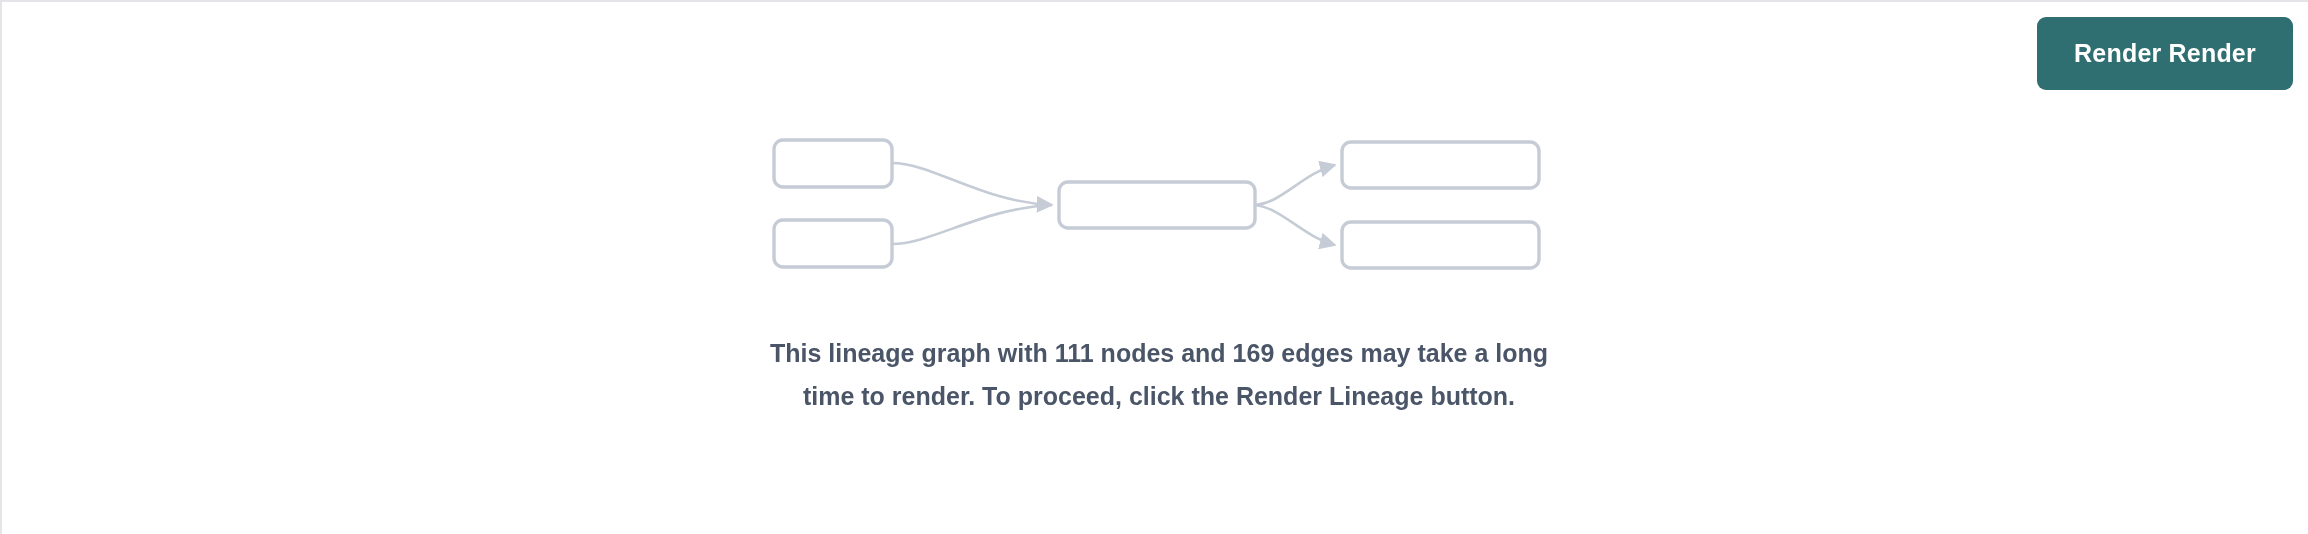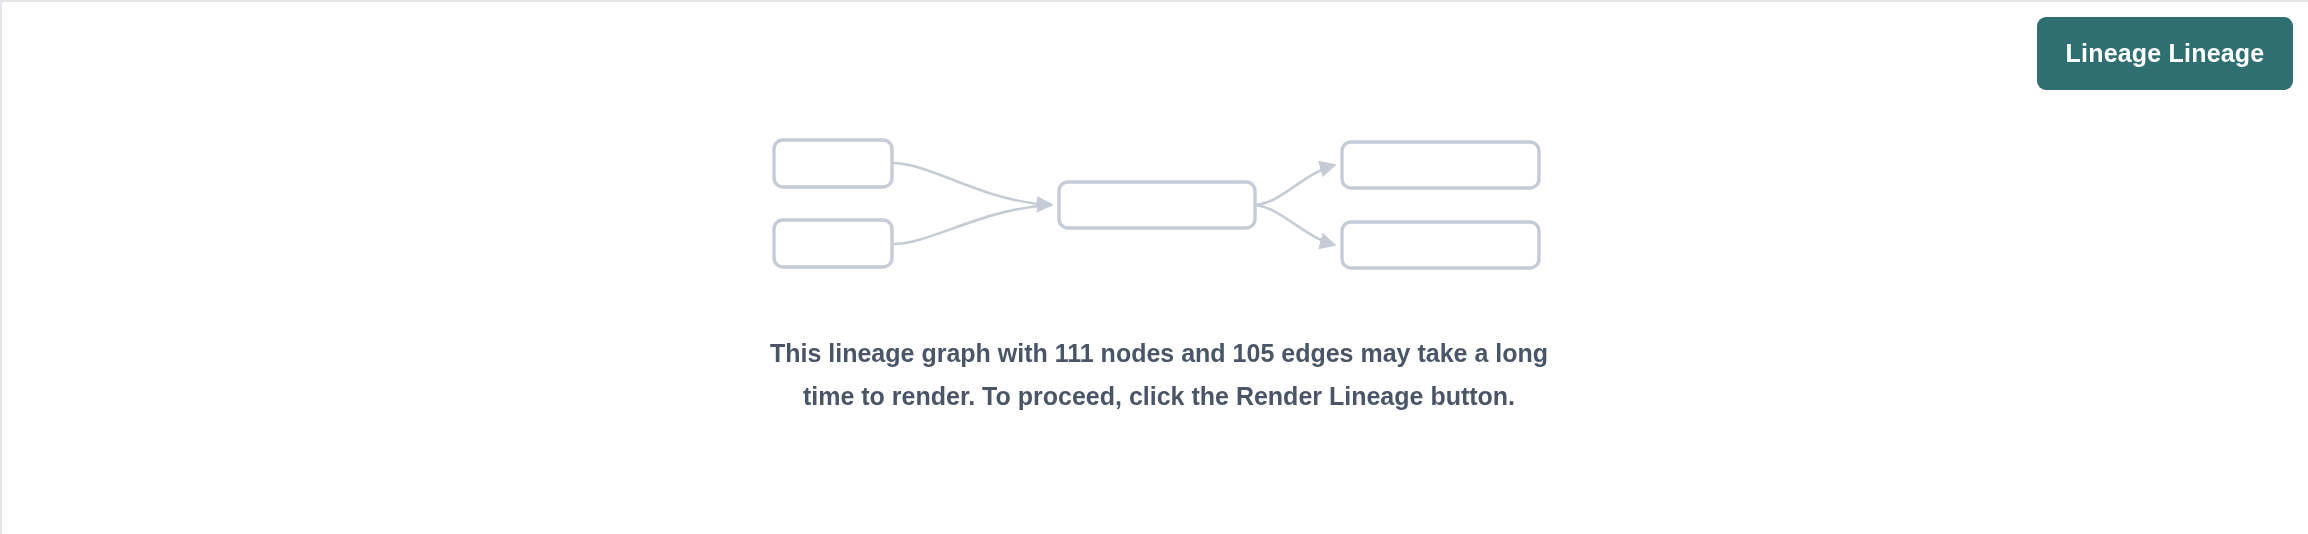--- a/index.html
+++ b/index.html
@@ -98,17 +98,17 @@
       <g>
         <rect x="772" y="138" width="118" height="47" rx="9" ry="9" fill="#ffffff" stroke="#c5ccd6" stroke-width="3.4"></rect>
         <rect x="772" y="218" width="118" height="47" rx="9" ry="9" fill="#ffffff" stroke="#c5ccd6" stroke-width="3.4"></rect>
         <rect x="1057" y="180" width="196" height="46" rx="9" ry="9" fill="#ffffff" stroke="#c5ccd6" stroke-width="3.4"></rect>
         <rect x="1340" y="140" width="197" height="46" rx="9" ry="9" fill="#ffffff" stroke="#c5ccd6" stroke-width="3.4"></rect>
         <rect x="1340" y="220" width="197" height="46" rx="9" ry="9" fill="#ffffff" stroke="#c5ccd6" stroke-width="3.4"></rect>
       </g>
     </svg>
   </div>
 
-  <div class="lineage-warning-message">This lineage graph with 111 nodes and 105 edges may take a long time to render. To proceed, click the Render Lineage button.</div>
+  <div class="lineage-warning-message">This lineage graph with 111 nodes and 169 edges may take a long time to render. To proceed, click the Render Lineage button.</div>
 
-  <button class="render-lineage-button">Lineage Lineage</button>
+  <button class="render-lineage-button">Render Render</button>
 
 </div>
 
 </body></html>

